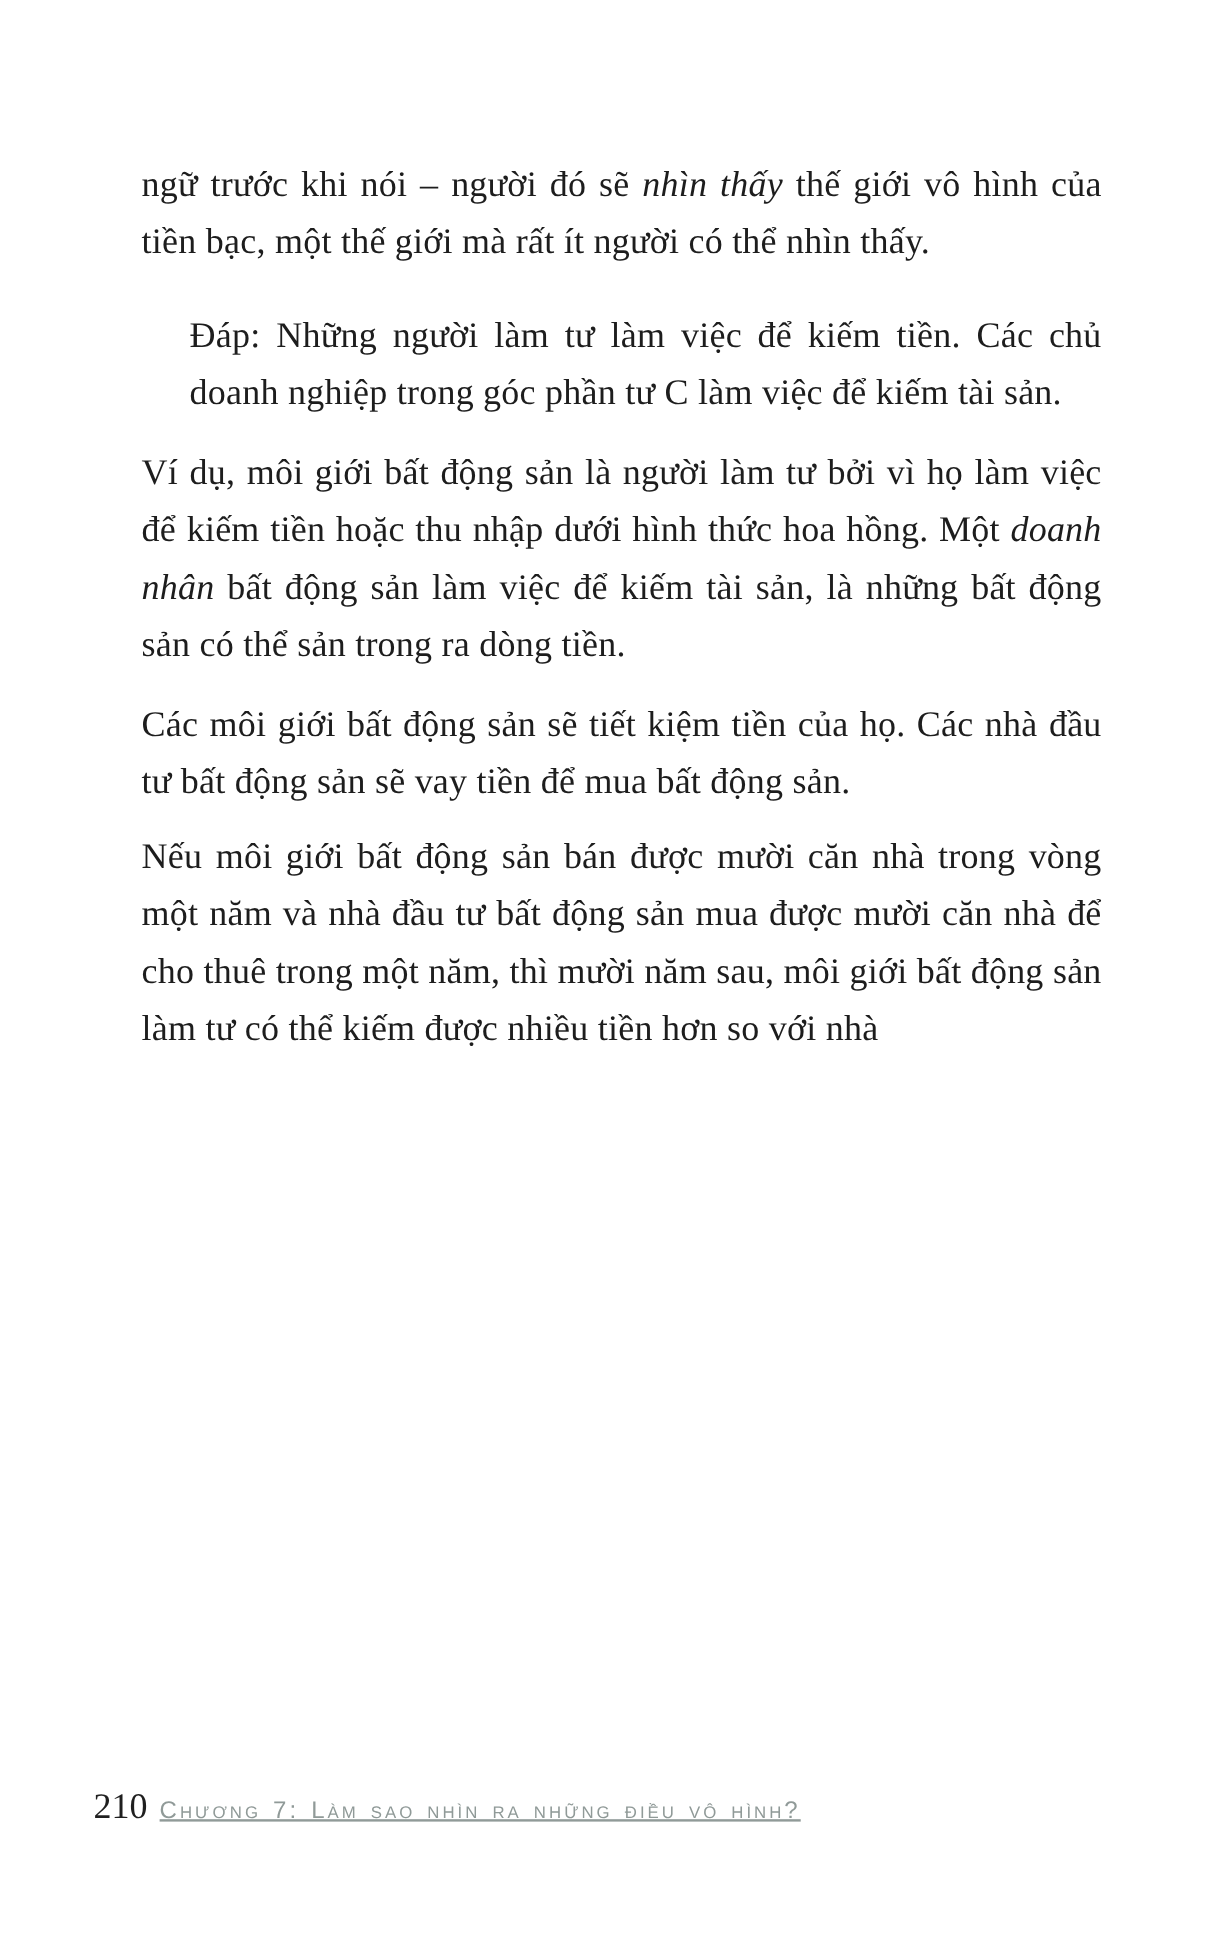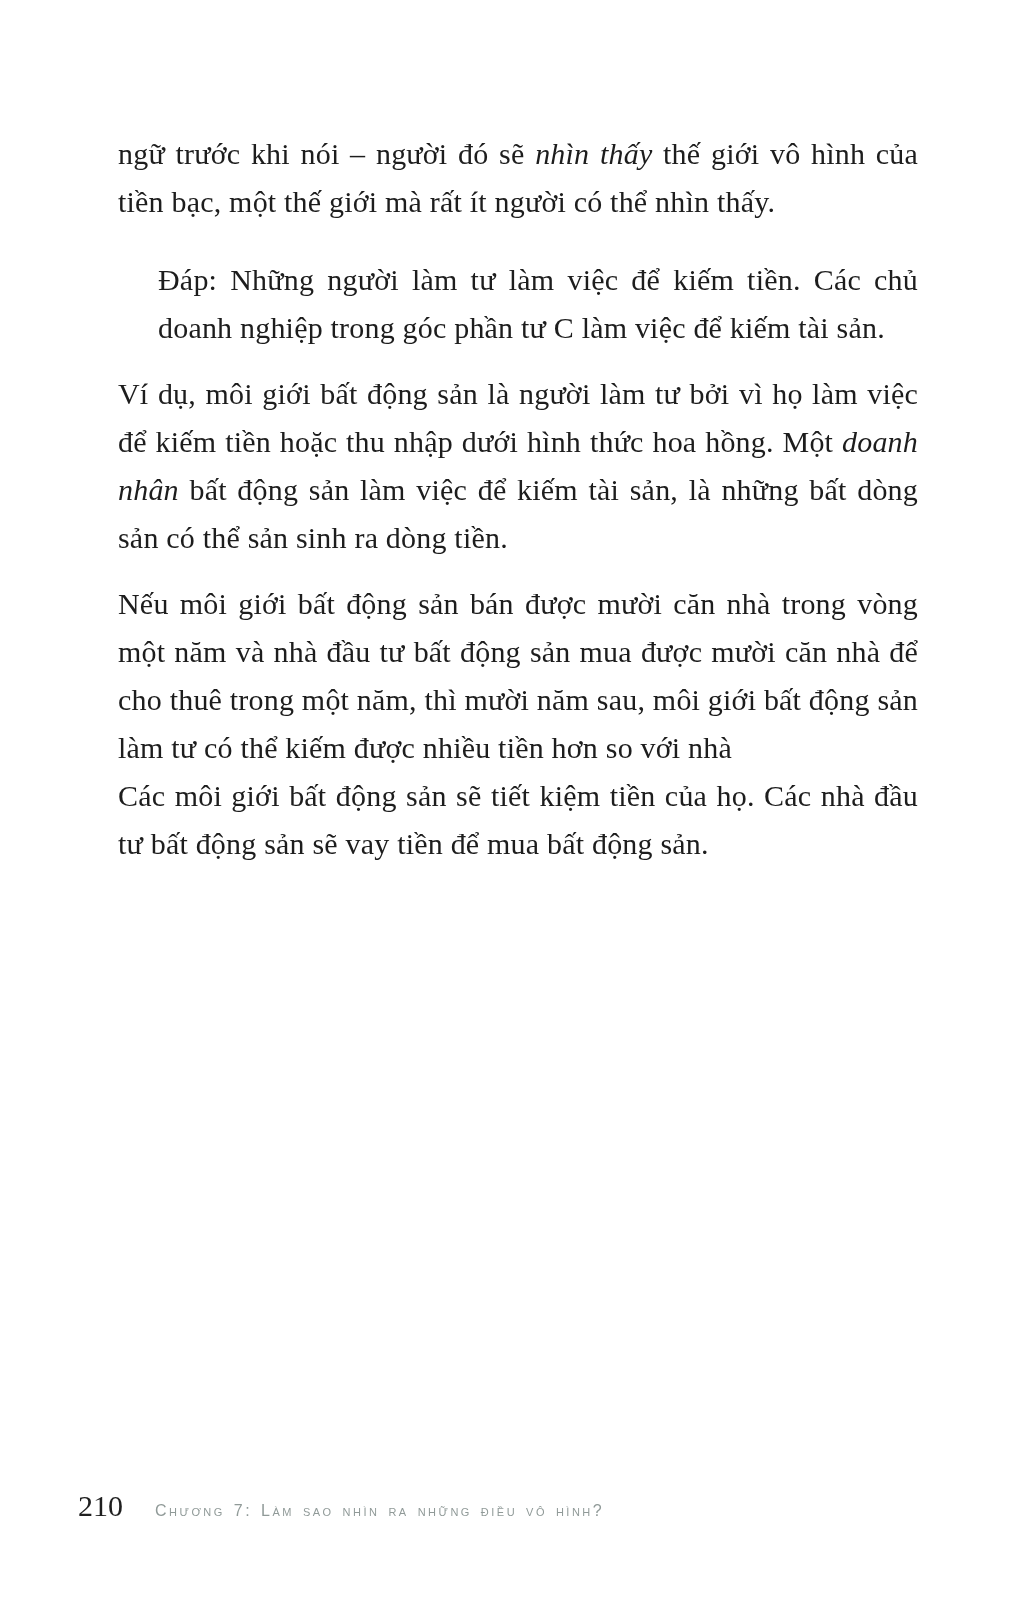--- a/index.html
+++ b/index.html
@@ -62,47 +62,48 @@
     left: 78px;
     top: 1489px;
     display: flex;
     align-items: baseline;
     white-space: nowrap;
   }
   .page-number {
     font-family: "Liberation Serif", "DejaVu Serif", serif;
     font-size: 30px;
     color: #1f1f1f;
-    margin-right: 32px;
+    margin-right: 10px;
   }
   .chapter-title {
     font-family: "Liberation Sans", "DejaVu Sans", sans-serif;
     font-variant: small-caps;
-    font-size: 16px;
+    font-size: 20px;
     letter-spacing: 2.5px;
     word-spacing: 2px;
     color: #909a98;
+    text-decoration: underline;
   }
 </style>
 </head>
 <body style="background: rgb(255, 255, 255); color: rgb(29, 29, 29);">
 
 <div class="page">
   <main class="body-text">
     <p class="para intro"><span>ngữ trước khi nói – người đó sẽ </span><em>nhìn thấy</em><span> thế giới vô hình của tiền bạc, một thế giới mà rất ít người có thể nhìn thấy.</span></p>
 
 
     <p class="para qa answer"><span>Đáp: Những người làm tư làm việc để kiếm tiền. Các chủ doanh nghiệp trong góc phần tư C làm việc để kiếm tài sản.</span></p>
 
-    <p class="para"><span>Ví dụ, môi giới bất động sản là người làm tư bởi vì họ làm việc để kiếm tiền hoặc thu nhập dưới hình thức hoa hồng. Một </span><em>doanh nhân</em><span> bất động sản làm việc để kiếm tài sản, là những bất dòng sản có thể sản sinh ra dòng tiền.</span></p>
+    <p class="para"><span>Ví dụ, môi giới bất động sản là người làm tư bởi vì họ làm việc để kiếm tiền hoặc thu nhập dưới hình thức hoa hồng. Một </span><em>doanh nhân</em><span> bất động sản làm việc để kiếm tài sản, là những bất động sản có thể sản trong ra dòng tiền.</span></p>
 
 
 
+    <p class="para save-borrow"><span>Các môi giới bất động sản sẽ tiết kiệm tiền của họ. Các nhà đầu tư bất động sản sẽ vay tiền để mua bất động sản.</span></p>
+
     <p class="para last"><span>Nếu môi giới bất động sản bán được mười căn nhà trong vòng một năm và nhà đầu tư bất động sản mua được mười căn nhà để cho thuê trong một năm, thì mười năm sau, môi giới bất động sản làm tư có thể kiếm được nhiều tiền hơn so với nhà</span></p>
-
-    <p class="para save-borrow"><span>Các môi giới bất động sản sẽ tiết kiệm tiền của họ. Các nhà đầu tư bất động sản sẽ vay tiền để mua bất động sản.</span></p>
   </main>
 
   <footer class="footer">
     <span class="page-number" style="color: rgb(31, 31, 31);">210</span>
     <span class="chapter-title" style="color: rgb(144, 154, 152);">Chương 7: Làm sao nhìn ra những điều vô hình?</span>
   </footer>
 </div>
 
 </body></html>

